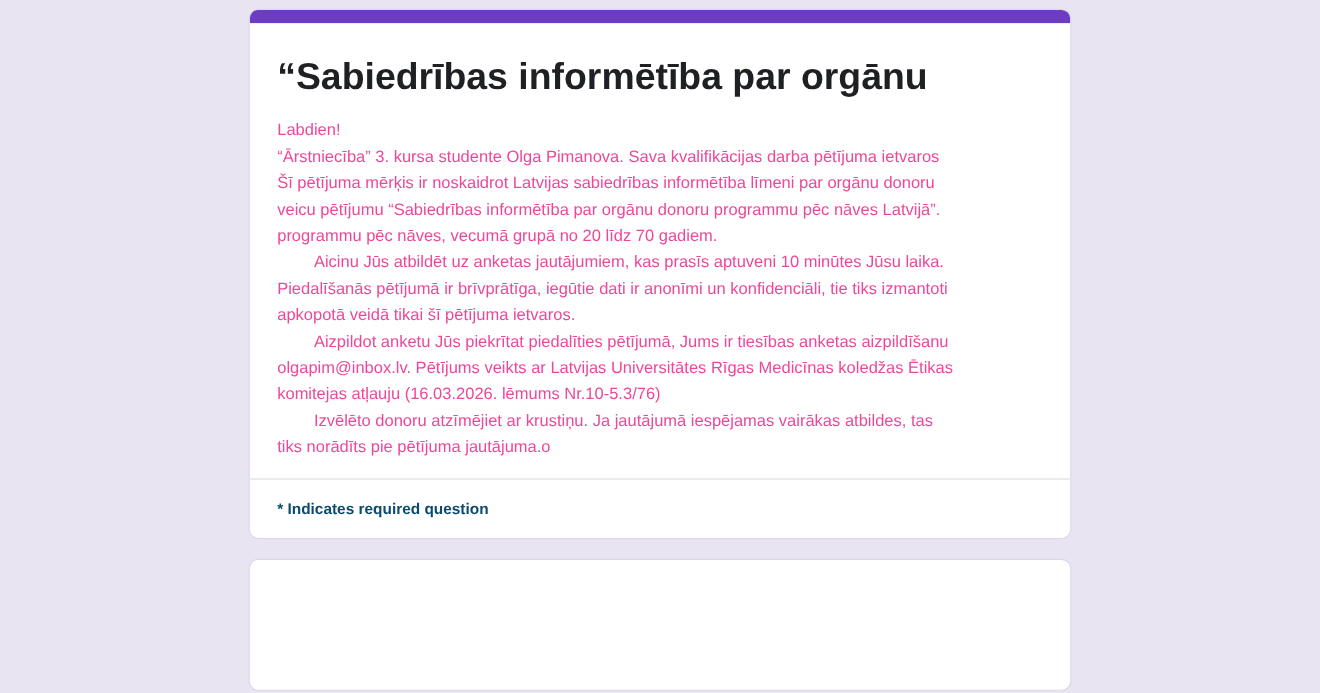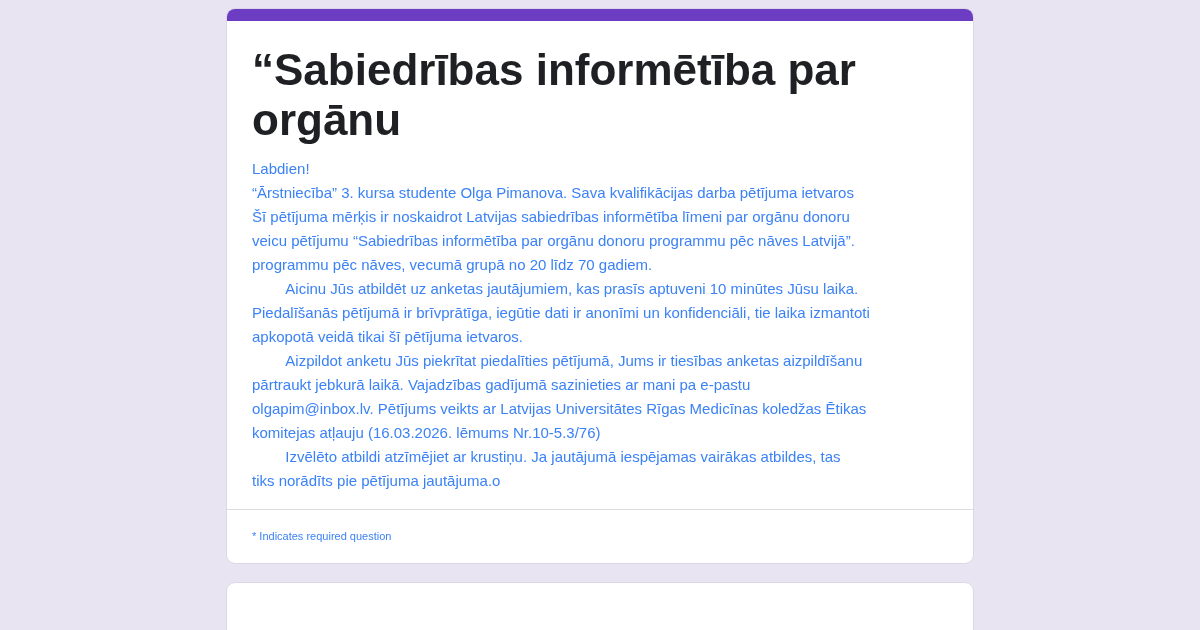--- a/index.html
+++ b/index.html
@@ -22,47 +22,48 @@
     overflow: hidden;
   }
   .accent-bar {
     height: 12px;
     background: #6c3dc2;
   }
   .header-content {
     padding: 24px 25px 16px 25px;
   }
   .form-title {
-    font-size: 44px;
+    font-size: 34px;
     font-weight: bold;
     line-height: 50px;
     color: #1f2023;
     letter-spacing: 0px;
   }
   .form-description {
     margin-top: 12px;
   }
   .desc-line {
     font-size: 15px;
     line-height: 24px;
-    color: #3b82f6;
+    color: #ec4899;
     white-space: pre-wrap;
   }
   .divider {
     border: none;
     border-top: 1px solid #dadce0;
     width: 100%;
   }
   .required-row {
     padding: 14px 25px 15px 25px;
   }
   .required-note {
-    font-size: 11px;
+    font-size: 14px;
     line-height: 24px;
-    color: #3b82f6;
+    color: #0c4a6e;
+    font-weight: bold;
   }
   .question-card {
     margin-top: 18px;
     height: 120px;
   }
 </style>
 </head>
 <body>
 
 <div class="page">
@@ -75,27 +76,26 @@
         <div>“Sabiedrības informētība par orgānu</div>
       </div>
 
       <div class="form-description">
         <div class="desc-line">Labdien!</div>
         <div class="desc-line">“Ārstniecība” 3. kursa studente Olga Pimanova. Sava kvalifikācijas darba pētījuma ietvaros</div>
         <div class="desc-line">Šī pētījuma mērķis ir noskaidrot Latvijas sabiedrības informētība līmeni par orgānu donoru</div>
         <div class="desc-line">veicu pētījumu “Sabiedrības informētība par orgānu donoru programmu pēc nāves Latvijā”.</div>
         <div class="desc-line">programmu pēc nāves, vecumā grupā no 20 līdz 70 gadiem.</div>
         <div class="desc-line">        Aicinu Jūs atbildēt uz anketas jautājumiem, kas prasīs aptuveni 10 minūtes Jūsu laika.</div>
-        <div class="desc-line">Piedalīšanās pētījumā ir brīvprātīga, iegūtie dati ir anonīmi un konfidenciāli, tie laika izmantoti</div>
+        <div class="desc-line">Piedalīšanās pētījumā ir brīvprātīga, iegūtie dati ir anonīmi un konfidenciāli, tie tiks izmantoti</div>
         <div class="desc-line">apkopotā veidā tikai šī pētījuma ietvaros.</div>
         <div class="desc-line">        Aizpildot anketu Jūs piekrītat piedalīties pētījumā, Jums ir tiesības anketas aizpildīšanu</div>
-        <div class="desc-line">pārtraukt jebkurā laikā. Vajadzības gadījumā sazinieties ar mani pa e-pastu</div>
         <div class="desc-line">olgapim@inbox.lv. Pētījums veikts ar Latvijas Universitātes Rīgas Medicīnas koledžas Ētikas</div>
         <div class="desc-line">komitejas atļauju (16.03.2026. lēmums Nr.10-5.3/76)</div>
-        <div class="desc-line">        Izvēlēto atbildi atzīmējiet ar krustiņu. Ja jautājumā iespējamas vairākas atbildes, tas</div>
+        <div class="desc-line">        Izvēlēto donoru atzīmējiet ar krustiņu. Ja jautājumā iespējamas vairākas atbildes, tas</div>
         <div class="desc-line">tiks norādīts pie pētījuma jautājuma.o</div>
       </div>
     </div>
 
     <hr class="divider">
 
     <div class="required-row">
       <span class="required-note">* Indicates required question</span>
     </div>
   </div>

